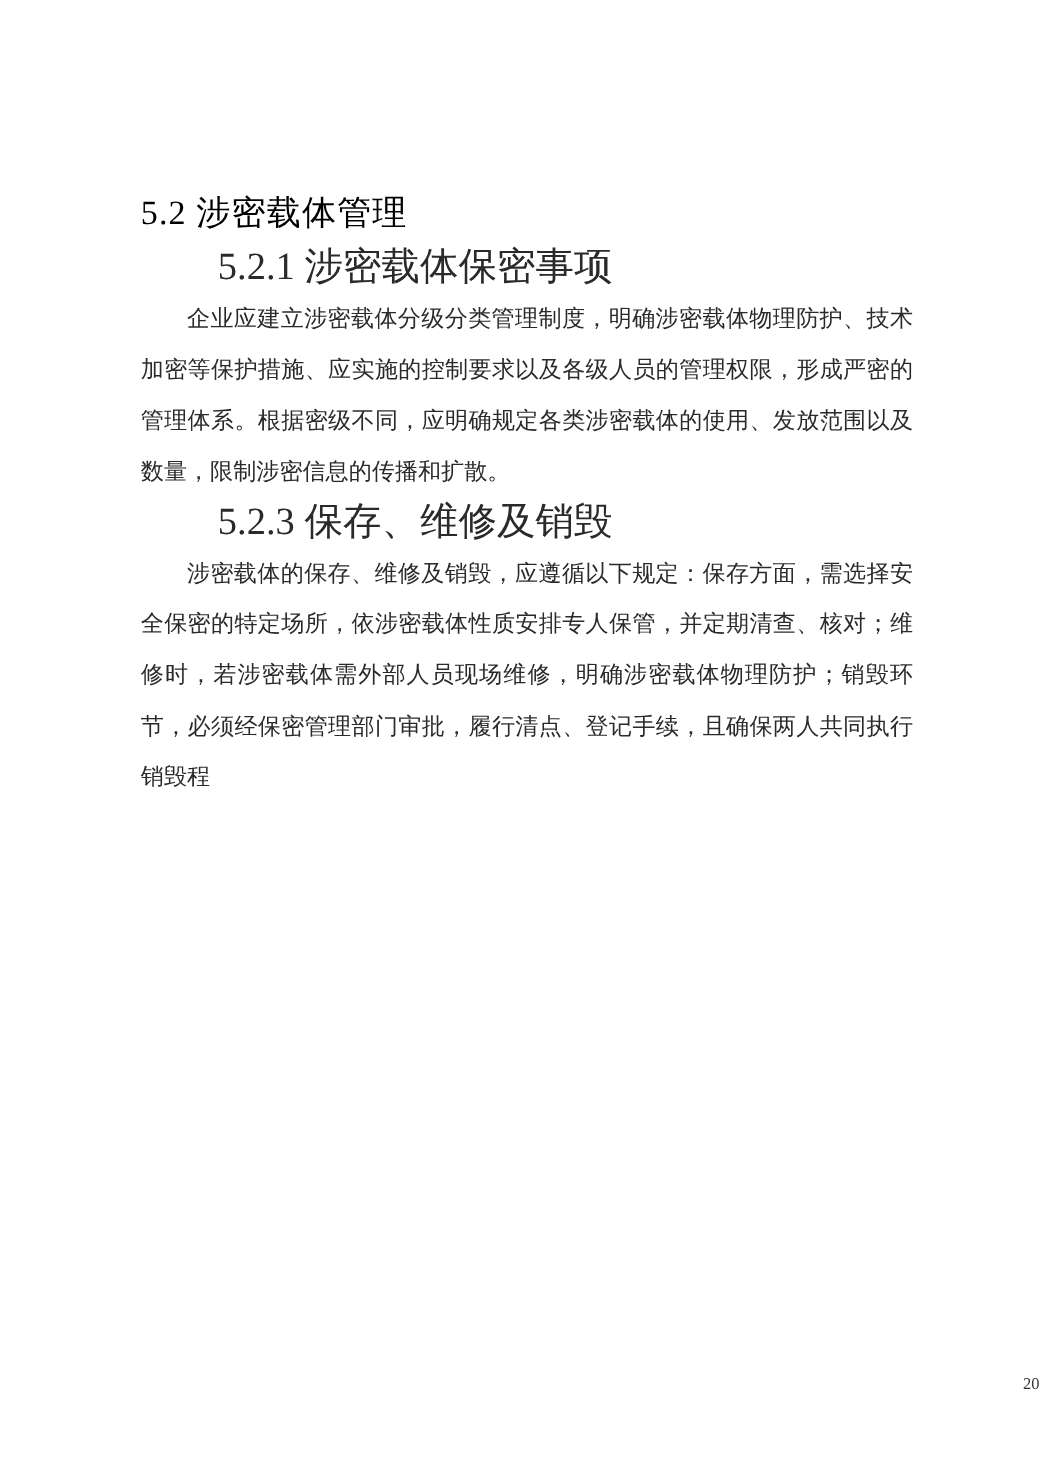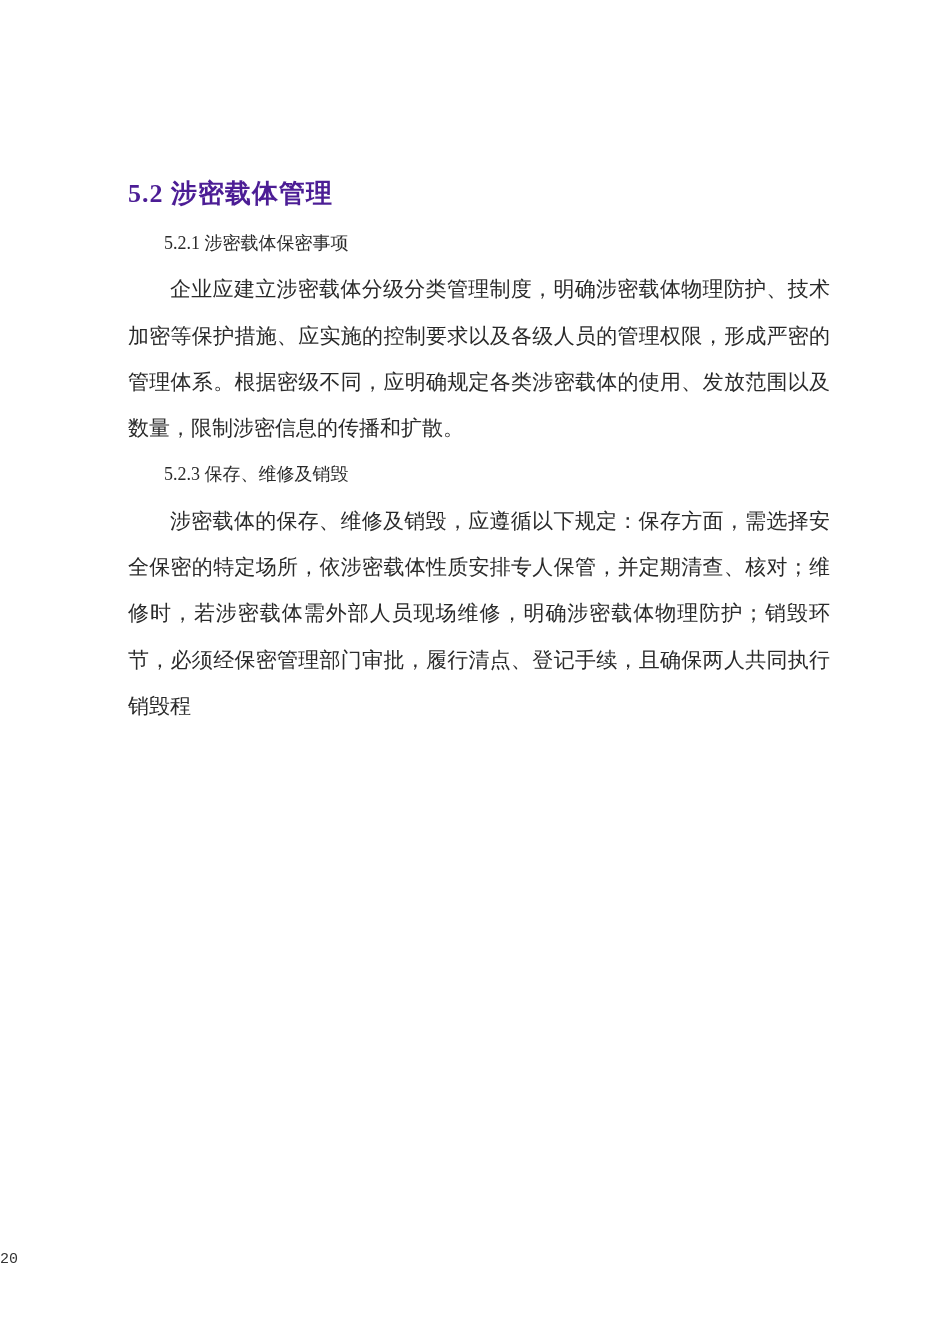--- a/index.html
+++ b/index.html
@@ -17,50 +17,50 @@
     font-family: "Liberation Serif", "DejaVu Serif", serif;
     color: #2a2a2a;
   }
   .content {
     position: absolute;
     top: 168px;
     left: 128px;
     width: 702px;
   }
   .chapter-heading {
-    font-size: 26px;
-    font-weight: bold;
+    font-size: 31px;
+    font-weight: normal;
     line-height: 52px;
     margin: 0;
     letter-spacing: 1px;
-    color: #4c1d95;
+    color: #000000;
   }
   .section-heading {
-    font-size: 18px;
+    font-size: 35px;
     font-weight: normal;
     line-height: 46.3px;
     margin: 0;
     text-indent: 2em;
     color: #2a2a2a;
   }
   .para {
     font-size: 21px;
     line-height: 46.3px;
     margin: 0;
     text-indent: 2em;
     text-align: justify;
     color: #2a2a2a;
   }
   .page-number {
     position: absolute;
     bottom: 68px;
     left: 0;
     width: 100%;
-    text-align: left;
-    font-family: Liberation Mono, monospace;
+    text-align: right;
+    font-family: Liberation Serif, serif;
     font-size: 15px;
     color: #333333;
   }
 </style>
 </head>
 <body>
 
 <div class="page">
   <div class="content">
 

